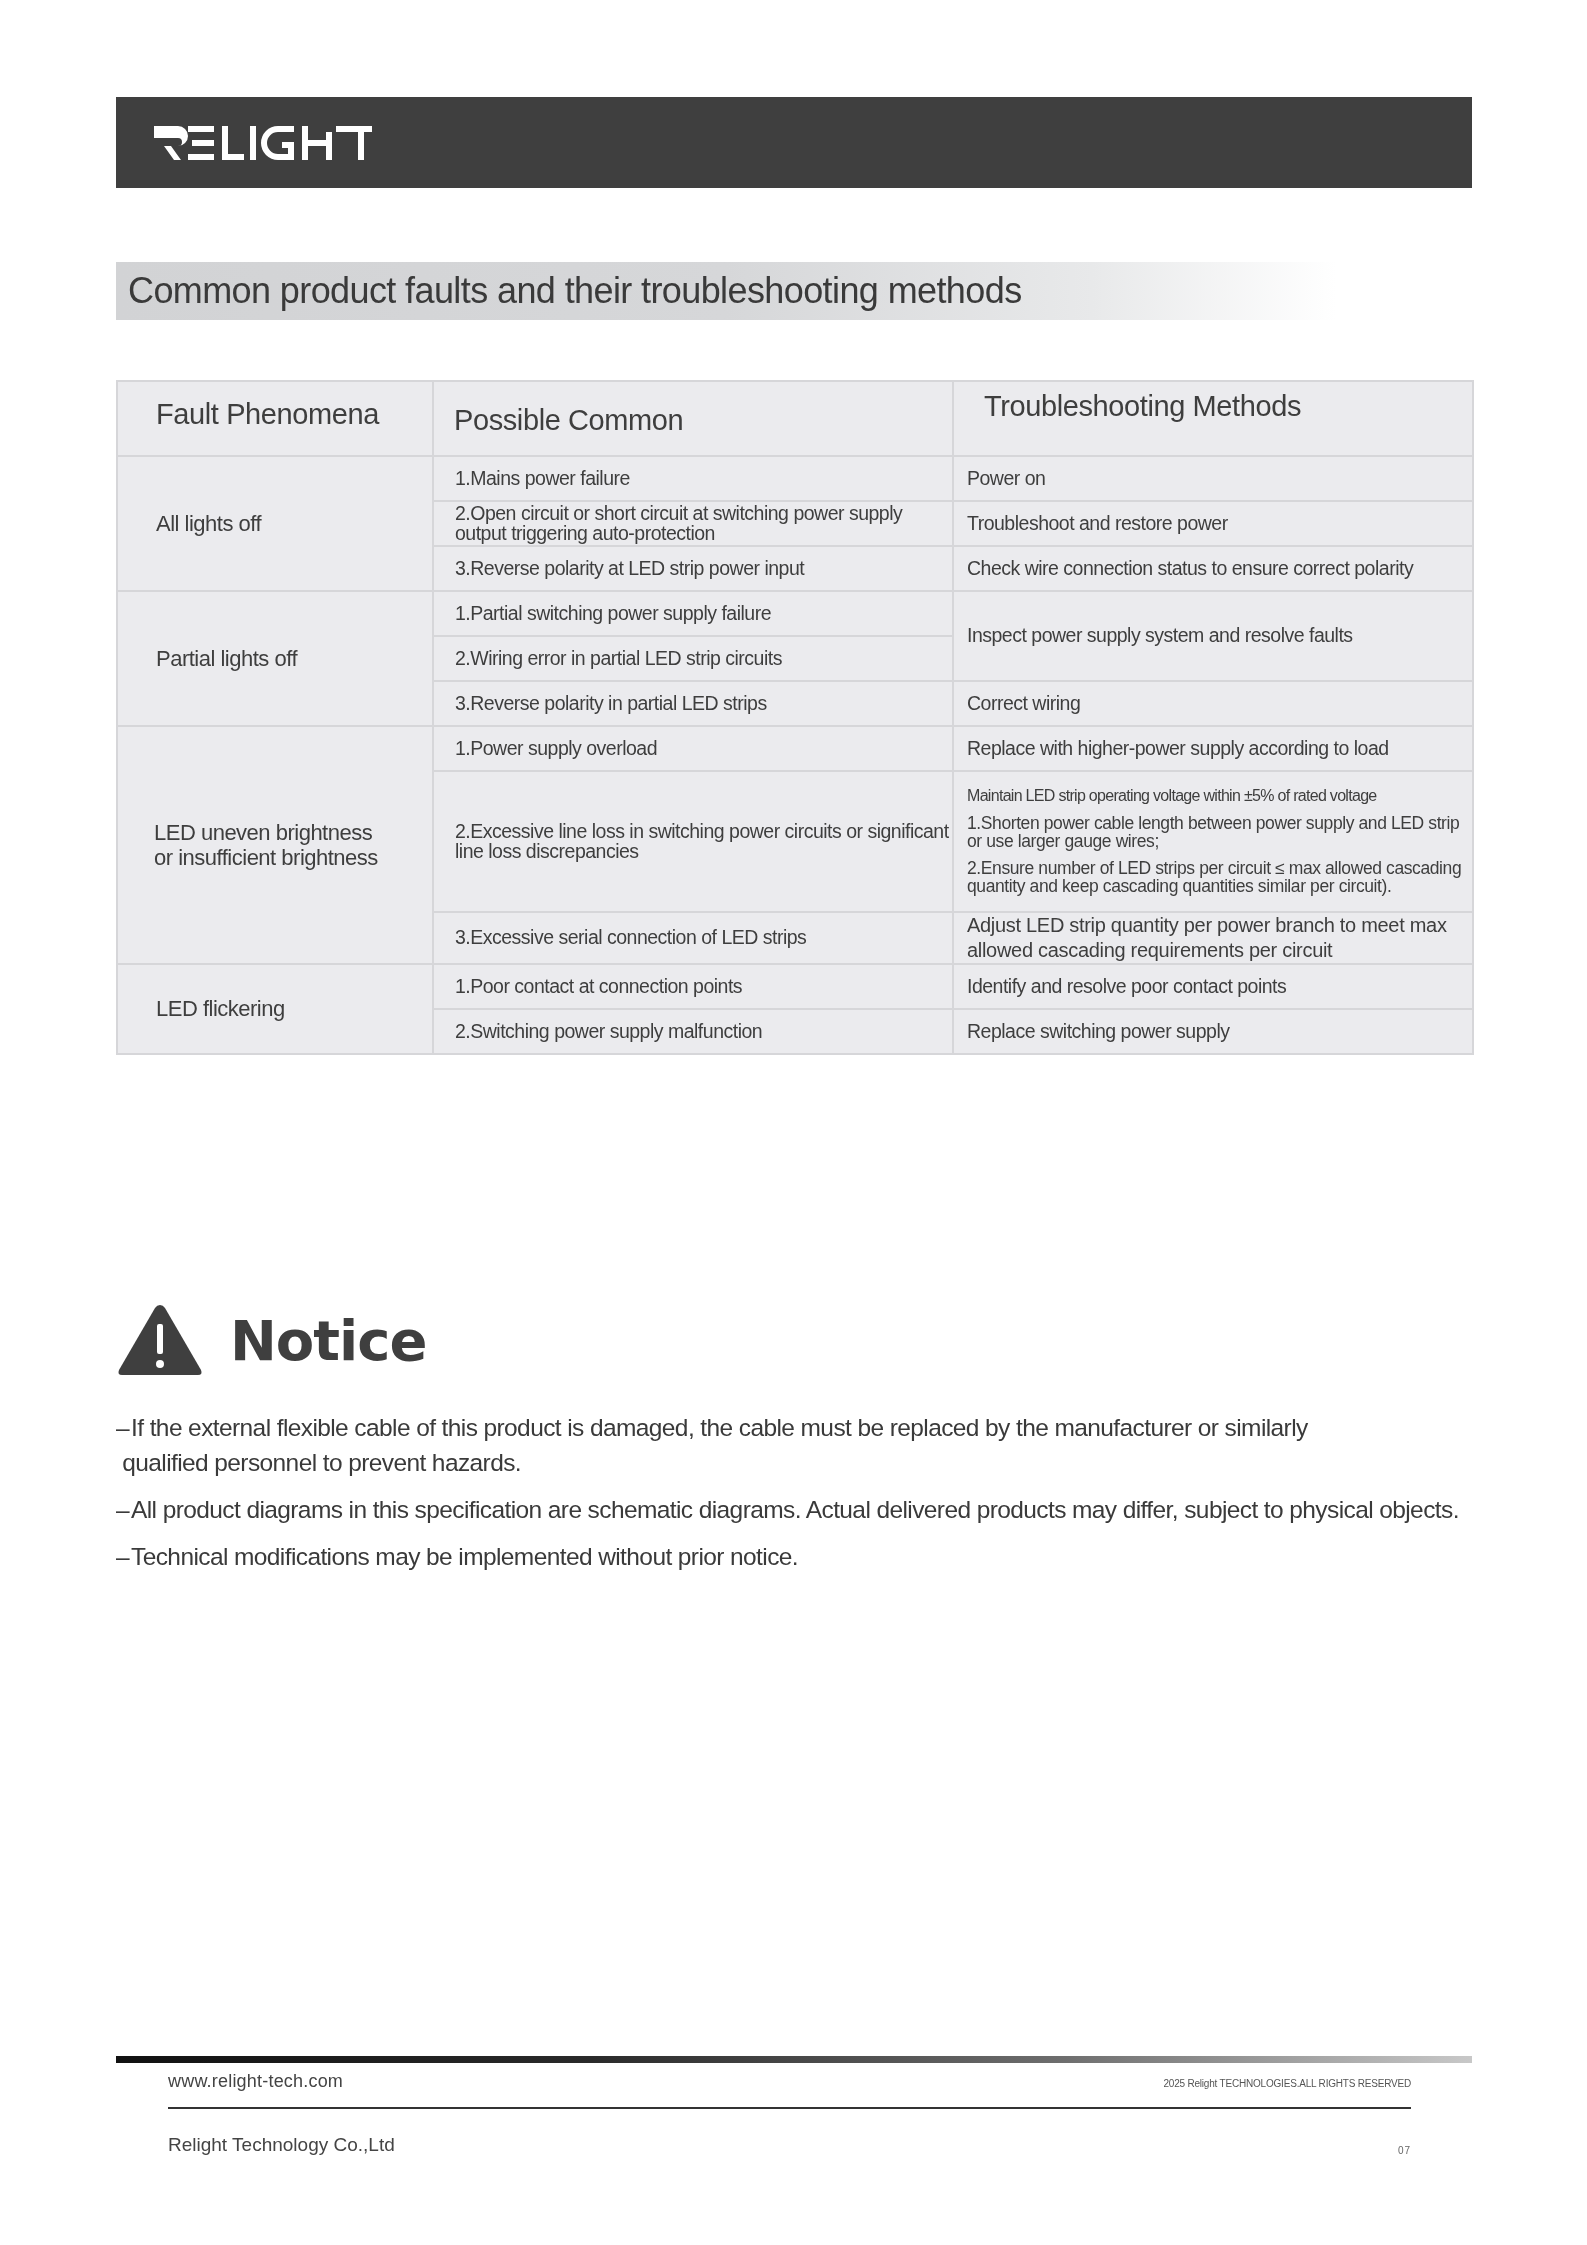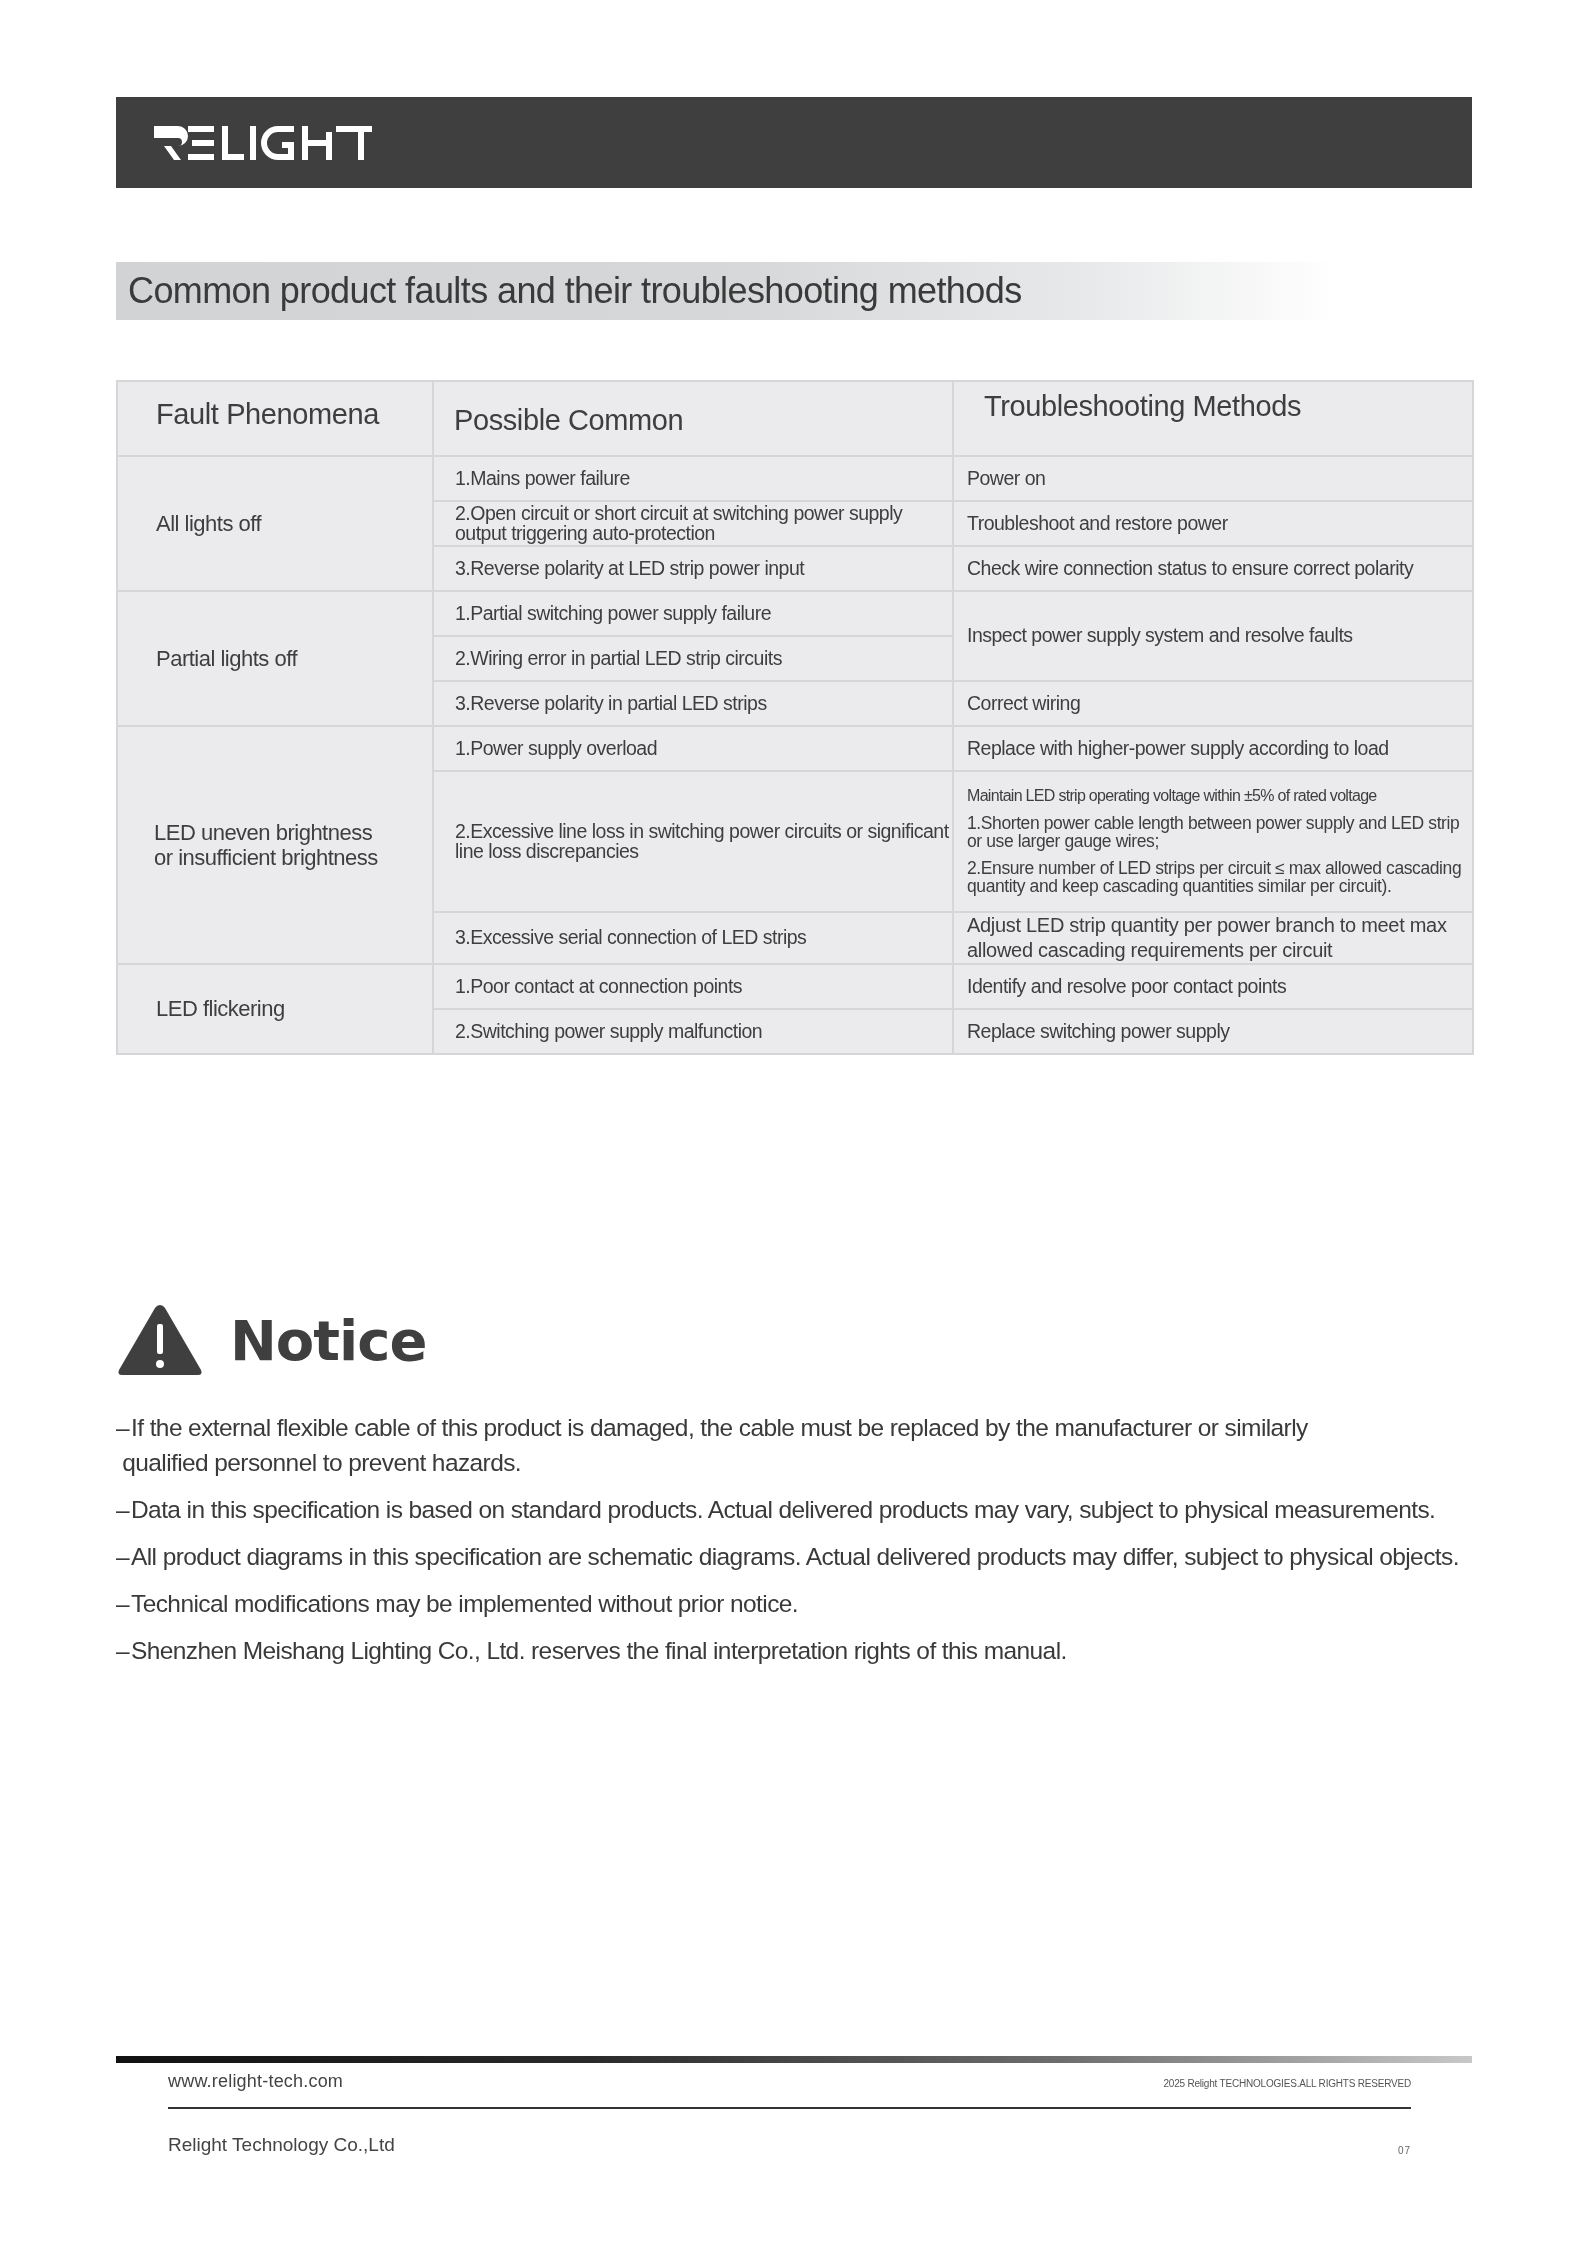--- a/index.html
+++ b/index.html
@@ -197,30 +197,24 @@
   </svg>
   <div class="notice-title">Notice</div>
 </div>
 
 <ul class="notice-list">
   <li>
     <span class="dash">–</span><span>If the external flexible cable of this product is damaged, the cable must be replaced by the manufacturer or similarly</span><br>
     &nbsp;<span>qualified personnel to prevent hazards.</span>
   </li>
   <li>
-    <span class="dash">–</span><span>Data in this specification is based on standard products. Actual delivered products may vary, subject to physical measurements.</span>
-  </li>
-  <li>
     <span class="dash">–</span><span>All product diagrams in this specification are schematic diagrams. Actual delivered products may differ, subject to physical objects.</span>
   </li>
   <li>
     <span class="dash">–</span><span>Technical modifications may be implemented without prior notice.</span>
-  </li>
-  <li>
-    <span class="dash">–</span><span>Shenzhen Meishang Lighting Co., Ltd. reserves the final interpretation rights of this manual.</span>
   </li>
 </ul>
 
 <div class="footer-bar"></div>
 <div class="footer-url">www.relight-tech.com</div>
 <div class="footer-copy">2025 Relight TECHNOLOGIES.ALL RIGHTS RESERVED</div>
 <div class="footer-rule"></div>
 <div class="footer-company">Relight Technology Co.,Ltd</div>
 <div class="footer-page">07</div>
 

